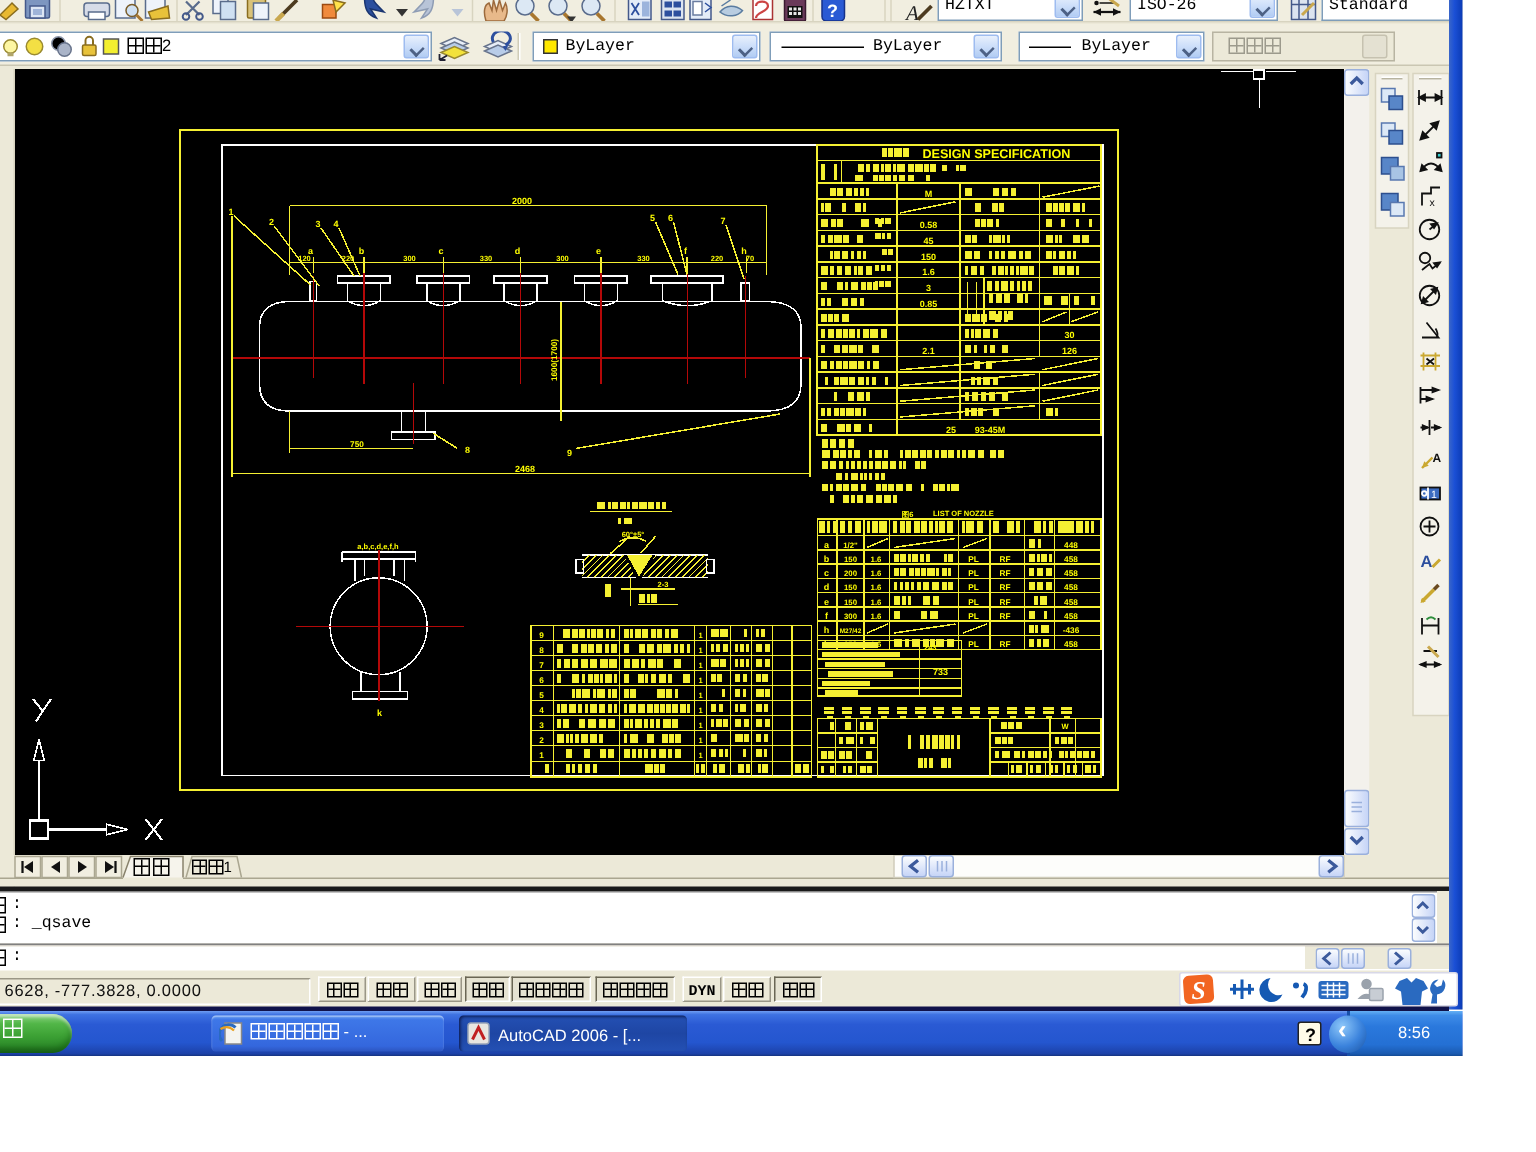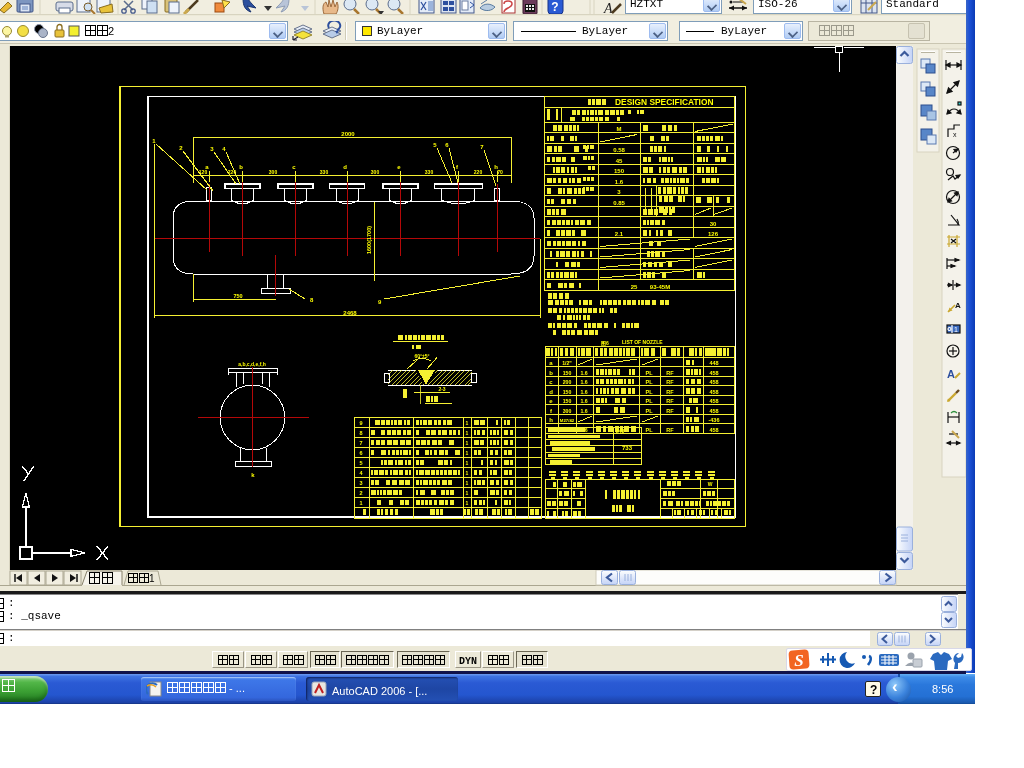--- a/index.html
+++ b/index.html
@@ -1567,20 +1567,24 @@
     <rect x="17.5" y="0.5" width="15" height="13" rx="2" fill="url(#psb)" stroke="#9ab0dc"></rect>
     <g stroke="#9ab0dc">
         <line x1="22" y1="3.5" x2="22" y2="10.5"></line>
         <line x1="25" y1="3.5" x2="25" y2="10.5"></line>
         <line x1="28" y1="3.5" x2="28" y2="10.5"></line>
       </g>
     <rect x="48.5" y="0.5" width="15" height="13" rx="2" fill="url(#psb)" stroke="#9ab0dc"></rect>
     <path d="M 53 3 L 57.5 7 L 53 11" stroke="#3c5a9c" stroke-width="2" fill="none"></path>
   </svg>
 
+  <div class="abs" id="status" style="left:0;top:646px;width:966px;height:27px;background:#ece9d8;border-top:1px solid #fff;">
+    <div class="abs" style="left:-10px;top:5px;width:217px;height:18px;border:1px solid #9a9686;border-bottom-color:#fff;border-right-color:#fff;background:#ece9d8;"></div>
+    <span class="abs" style="left:3px;top:8px;font-size:11px;color:#111;letter-spacing:0.5px;">6628, -777.3828, 0.0000</span>
+  </div>
 
   <div class="abs" id="stbtns" style="left:0;top:646px;width:790px;height:27px;font-size:10px;color:#000;">
     <div class="abs sbtn up" style="left:212px;width:32px;"><span class="zh" style="width:10px;height:10px"></span><span class="zh" style="width:10px;height:10px;margin-left:1px"></span></div>
     <div class="abs sbtn up" style="left:245px;width:32px;"><span class="zh" style="width:10px;height:10px"></span><span class="zh" style="width:10px;height:10px;margin-left:1px"></span></div>
     <div class="abs sbtn up" style="left:278px;width:30px;"><span class="zh" style="width:10px;height:10px"></span><span class="zh" style="width:10px;height:10px;margin-left:1px"></span></div>
     <div class="abs sbtn dn" style="left:310px;width:30px;"><span class="zh" style="width:10px;height:10px"></span><span class="zh" style="width:10px;height:10px;margin-left:1px"></span></div>
     <div class="abs sbtn dn" style="left:341px;width:53px;"><span class="zh" style="width:10px;height:10px"></span><span class="zh" style="width:10px;height:10px;margin-left:1px"></span><span class="zh" style="width:10px;height:10px;margin-left:1px"></span><span class="zh" style="width:10px;height:10px;margin-left:1px"></span></div>
     <div class="abs sbtn dn" style="left:397px;width:53px;"><span class="zh" style="width:10px;height:10px"></span><span class="zh" style="width:10px;height:10px;margin-left:1px"></span><span class="zh" style="width:10px;height:10px;margin-left:1px"></span><span class="zh" style="width:10px;height:10px;margin-left:1px"></span></div>
     <div class="abs sbtn up" style="left:455px;width:26px;font-family:'Liberation Mono',monospace;font-weight:bold;font-size:10px;padding-top:4px;">DYN</div>
     <div class="abs sbtn up" style="left:482px;width:32px;"><span class="zh" style="width:10px;height:10px"></span><span class="zh" style="width:10px;height:10px;margin-left:1px"></span></div>

